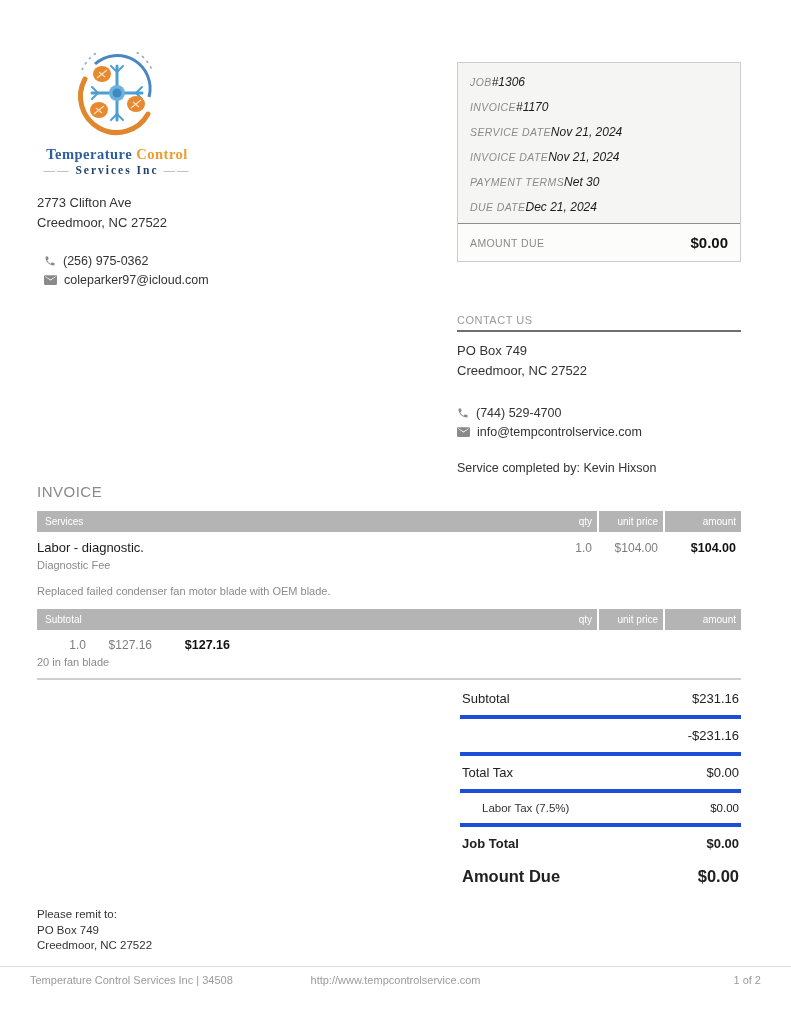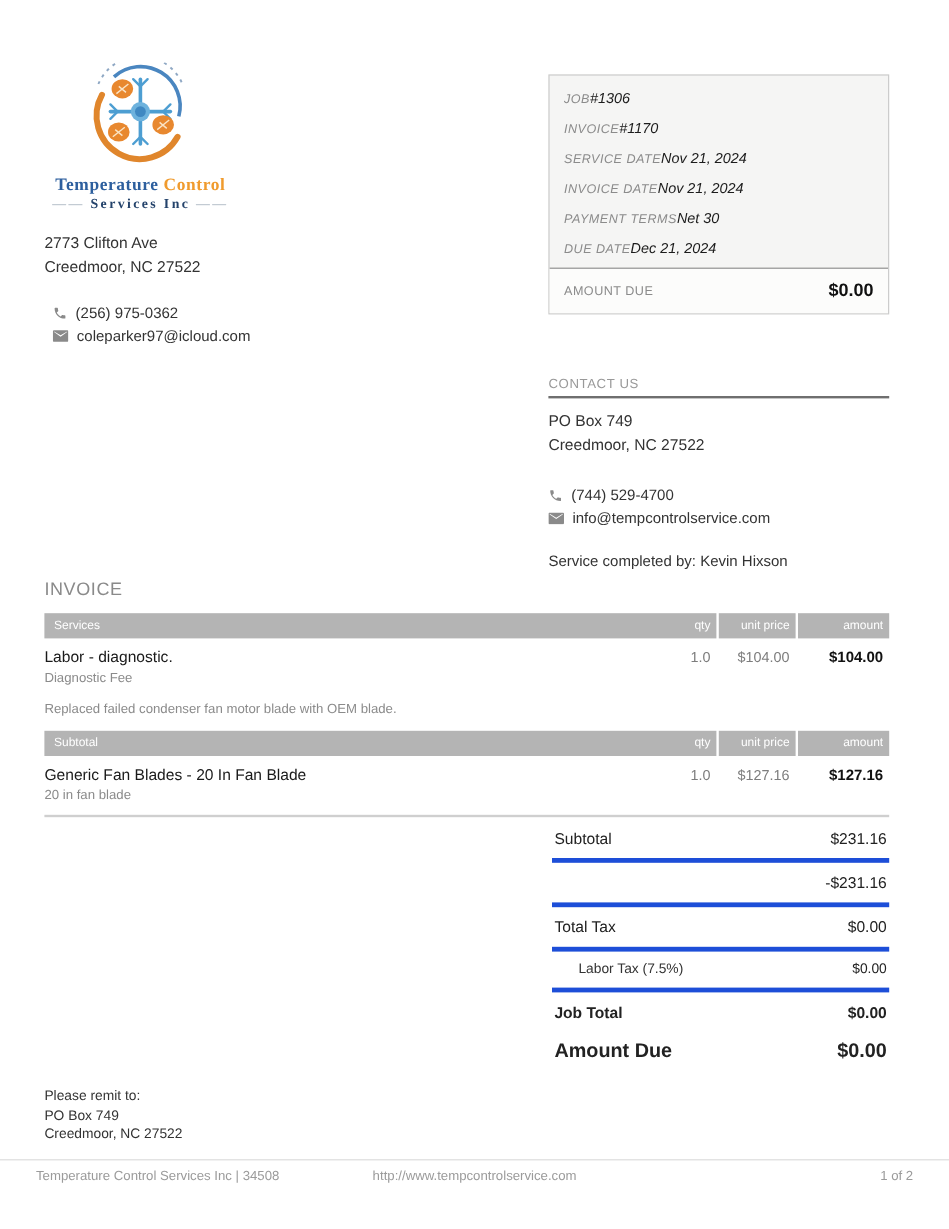--- a/index.html
+++ b/index.html
@@ -226,21 +226,20 @@
     <div class="section-note">Replaced failed condenser fan motor blade with OEM blade.</div>
 
     <div class="items-header materials-gap">
       <div class="cell h-desc">Subtotal</div>
       <div class="cell h-qty">qty</div>
       <div class="cell h-unit">unit price</div>
       <div class="cell h-amount">amount</div>
     </div>
 
     <div class="item-row">
-      <div class="i-desc">Generic Fan Blades - 20 In Fan Blade</div>
       <div class="i-qty">1.0</div>
       <div class="i-unit">$127.16</div>
       <div class="i-amount">$127.16</div>
     </div>
     <div class="item-sub">20 in fan blade</div>
 
     <div class="items-divider"></div>
   </div>
 
   <div class="totals">

